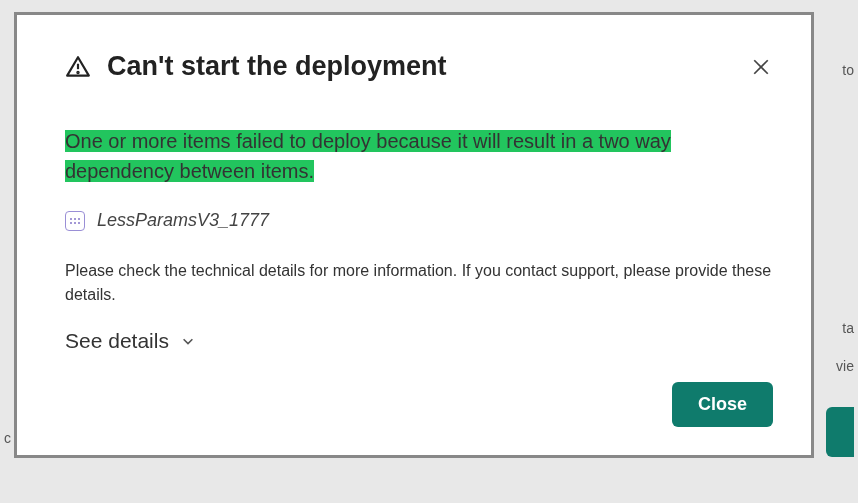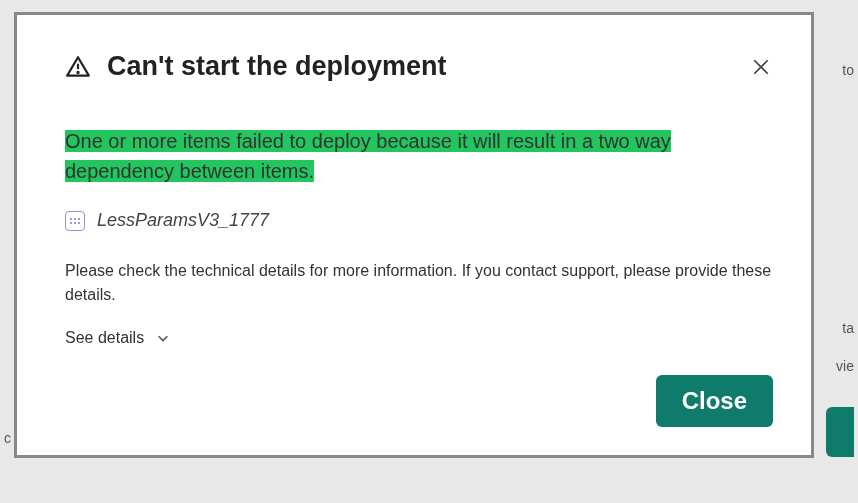--- a/index.html
+++ b/index.html
@@ -118,41 +118,41 @@
     .help-text {
       font-size: 16px;
       color: #333;
       line-height: 1.5;
       margin-bottom: 22px;
     }
     .see-details {
       display: flex;
       align-items: center;
       gap: 12px;
-      font-size: 16px;
+      font-size: 21px;
       color: #333;
       cursor: pointer;
       width: fit-content;
     }
     .chevron {
       width: 14px;
       height: 14px;
     }
     .footer {
       margin-top: auto;
       display: flex;
       justify-content: flex-end;
     }
     .close-btn {
       background: #0f7b6c;
       color: #fff;
       border: none;
       border-radius: 6px;
       padding: 12px 26px;
-      font-size: 24px;
+      font-size: 18px;
       font-weight: 600;
       cursor: pointer;
     }
     .green-strip {
       position: absolute;
       right: 4px;
       bottom: 46px;
       width: 28px;
       height: 50px;
       background: #0f7b6c;

